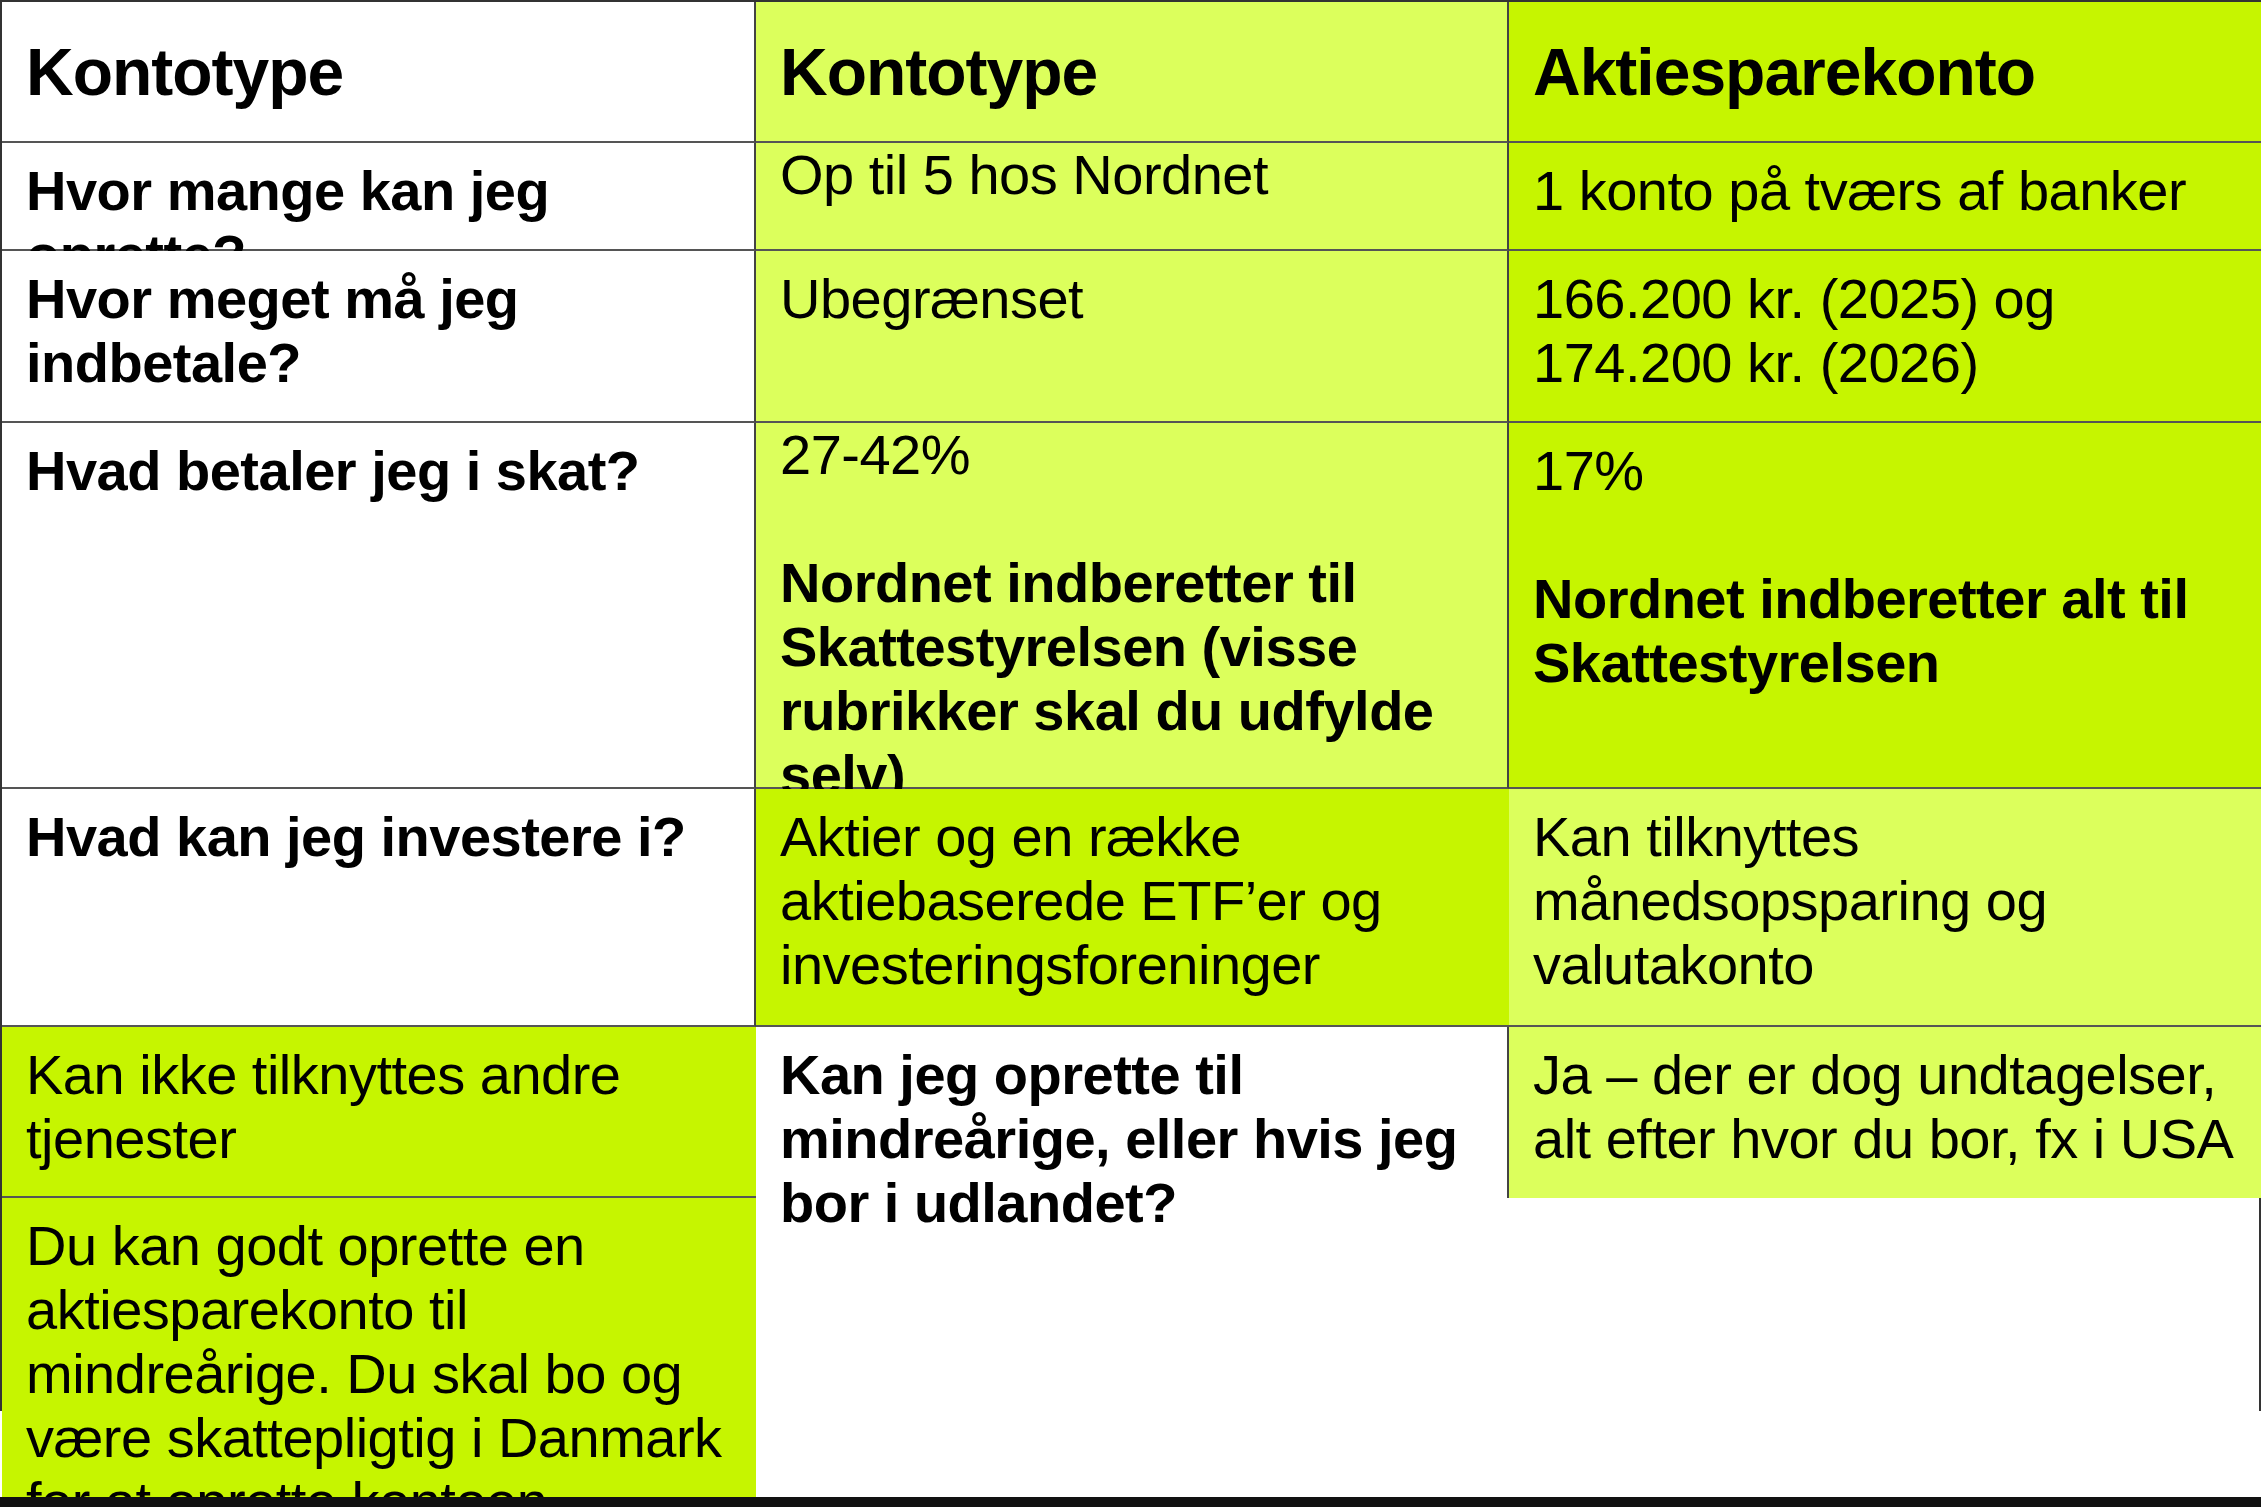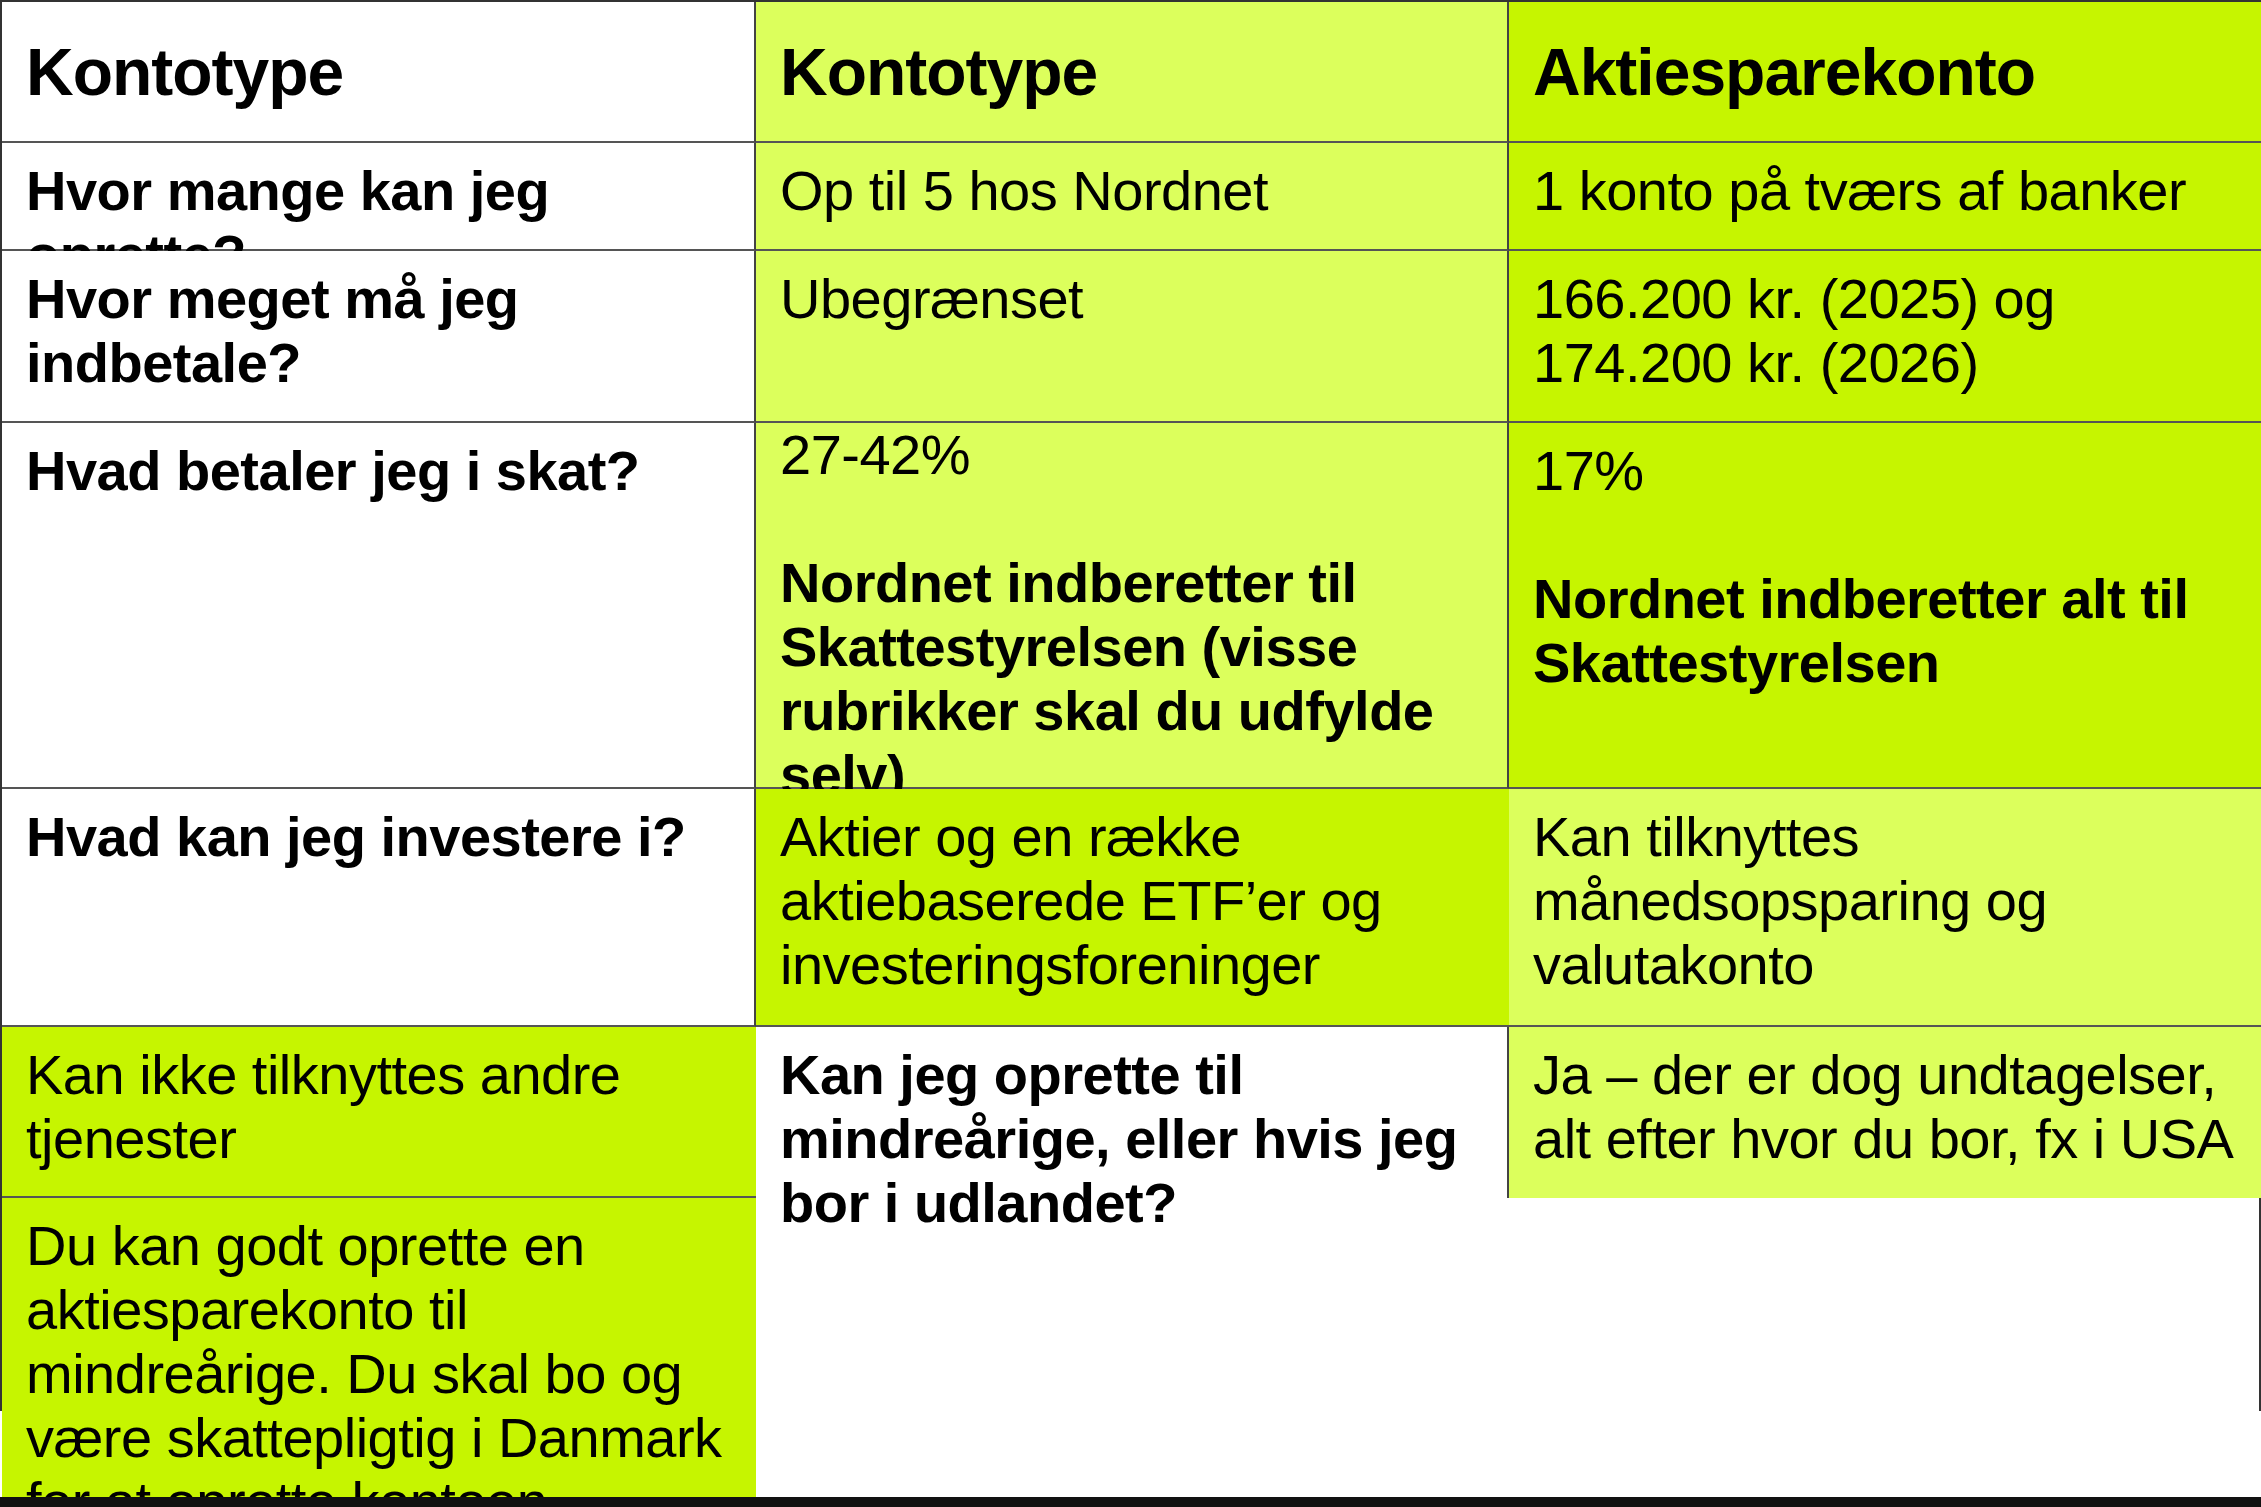--- a/index.html
+++ b/index.html
@@ -24,21 +24,21 @@
 </head>
 <body>
 
 <div class="table">
 
   <div class="cell c1 head">Kontotype</div>
   <div class="cell c2 head">Kontotype</div>
   <div class="cell c3 head">Aktiesparekonto</div>
 
   <div class="cell c1" style="padding-top:16px">Hvor mange kan jeg oprette?</div>
-  <div class="cell c2" style="padding-top:16px">
+  <div class="cell c2" style="">
       <span class="para">Op til 5 hos Nordnet</span>
     </div>
   <div class="cell c3" style="padding-top:16px">
       <span class="para">1 konto på tværs af banker</span>
     </div>
 
   <div class="cell c1" style="padding-top:16px">Hvor meget må jeg indbetale?</div>
   <div class="cell c2" style="padding-top:16px">
       <span class="para">Ubegrænset</span>
     </div>

